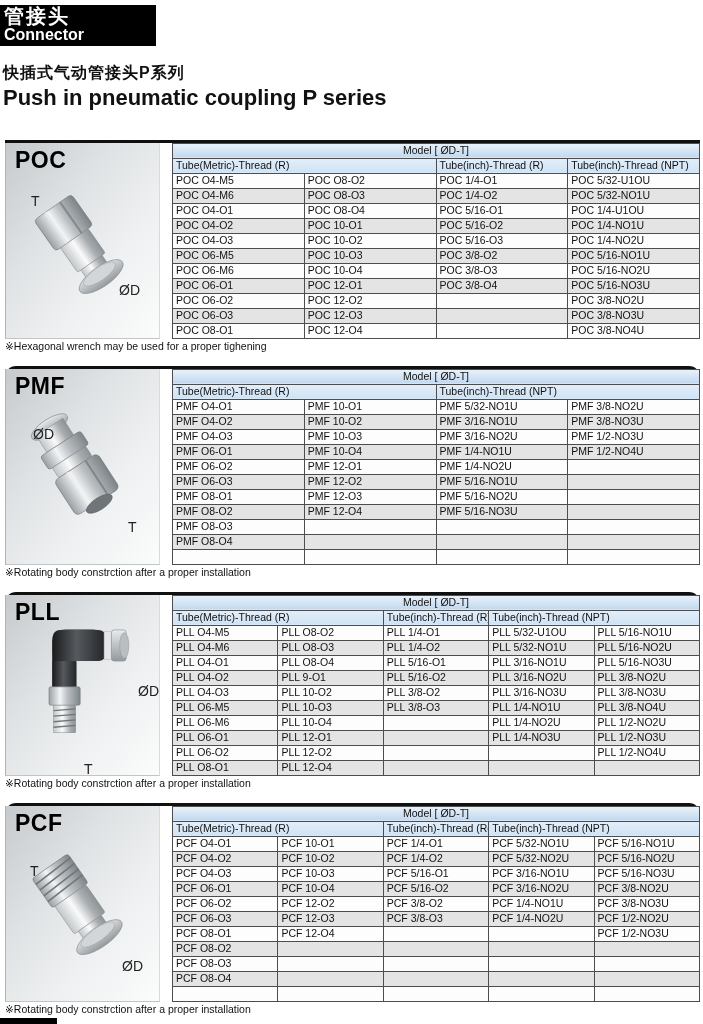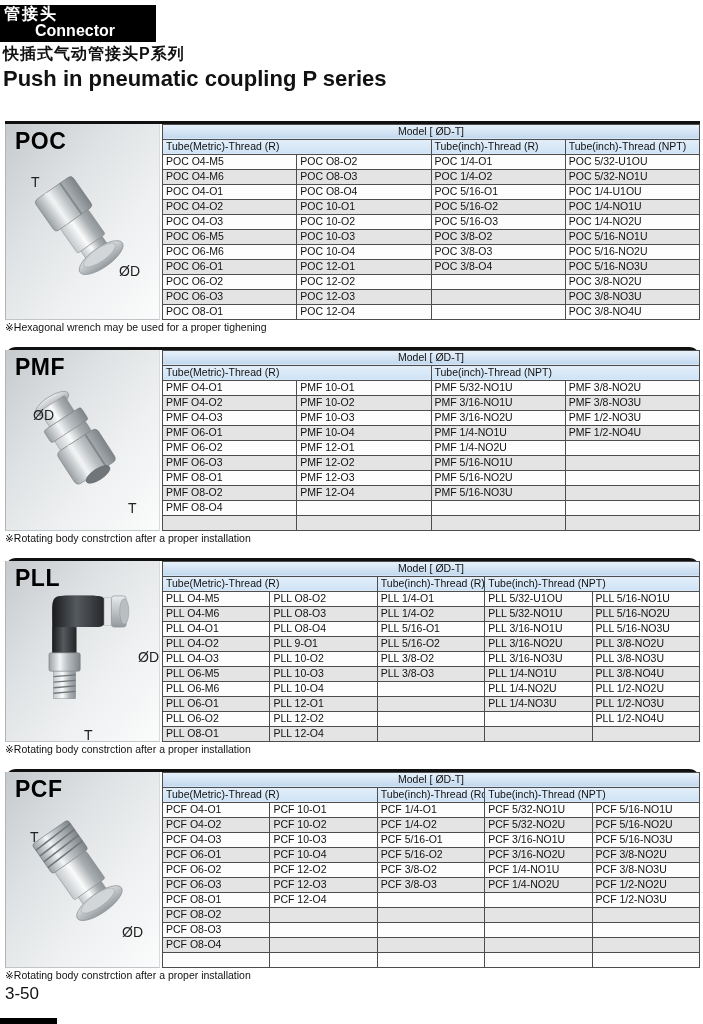--- a/index.html
+++ b/index.html
@@ -5,34 +5,34 @@
   html,body{margin:0;padding:0;}
   body{
     width:703px;height:1024px;background:#fff;position:relative;overflow:hidden;
     font-family:"Liberation Sans","DejaVu Sans",sans-serif;color:#111;
   }
   .page{position:relative;width:703px;height:1024px;padding-top:5px;box-sizing:border-box;}
 
   
   .hdr{margin-left:0px;}
   .title-box{display:inline-block;background:#000;color:#fff;padding:1px 10px 2px 4px;min-width:142px;}
-  .t-zh{font-size:16px;font-weight:bold;letter-spacing:2px;line-height:1.05;}
-  .t-en{font-size:16px;font-weight:bold;line-height:1.05;text-align:center;}
-  .sub-zh{font-size:16px;font-weight:bold;margin:2px 0 0 3px;letter-spacing:1px;}
+  .t-zh{font-size:20px;font-weight:bold;letter-spacing:2px;line-height:1.05;}
+  .t-en{font-size:16px;font-weight:bold;line-height:1.05;}
+  .sub-zh{font-size:16px;font-weight:bold;margin:17px 0 0 3px;letter-spacing:1px;}
   .sub-en{font-size:22px;font-weight:bold;margin:1px 0 0 3px;}
 
   
   .product-section{
     display:flex;align-items:stretch;
     margin:29px 3px 0 5px;
     border-top:3px solid #101010;
   }
   .product-section.later{margin-top:14px;border-radius:11px;}
   .img-panel{
-    width:153px;flex:0 0 153px;position:relative;margin-right:2px;
+    width:153px;flex:0 0 153px;position:relative;margin-right:12px;
     background:linear-gradient(128deg,#c6cacd 0%,#dfe2e4 35%,#eef0f1 65%,#fbfcfc 100%);
     border-left:1px solid #b0b4b6;border-bottom:1px solid #c2c5c7;border-right:1px solid #d8dadb;
   }
   .sec-title{position:absolute;top:4px;left:9px;font-size:23px;font-weight:bold;letter-spacing:0.5px;color:#000;}
   .dim-label{position:absolute;font-size:14px;color:#222;}
   .prod-svg{position:absolute;left:0;top:0;width:153px;height:100%;}
 
   .tbl-wrap{flex:1;}
   table{width:100%;height:100%;border-collapse:collapse;table-layout:fixed;border:1px solid #333;padding-left:16px;}
   th,td{
@@ -276,20 +276,26 @@
               <td>PMF 5/16-NO2U</td>
               <td></td>
             </tr>
             <tr>
               <td>PMF O8-O2</td>
               <td>PMF 12-O4</td>
               <td>PMF 5/16-NO3U</td>
               <td></td>
             </tr>
             <tr>
+              <td>PMF O8-O3</td>
+              <td></td>
+              <td></td>
+              <td></td>
+            </tr>
+            <tr>
               <td>PMF O8-O4</td>
               <td></td>
               <td></td>
               <td></td>
             </tr>
             <tr>
               <td></td>
               <td></td>
               <td></td>
               <td></td>

